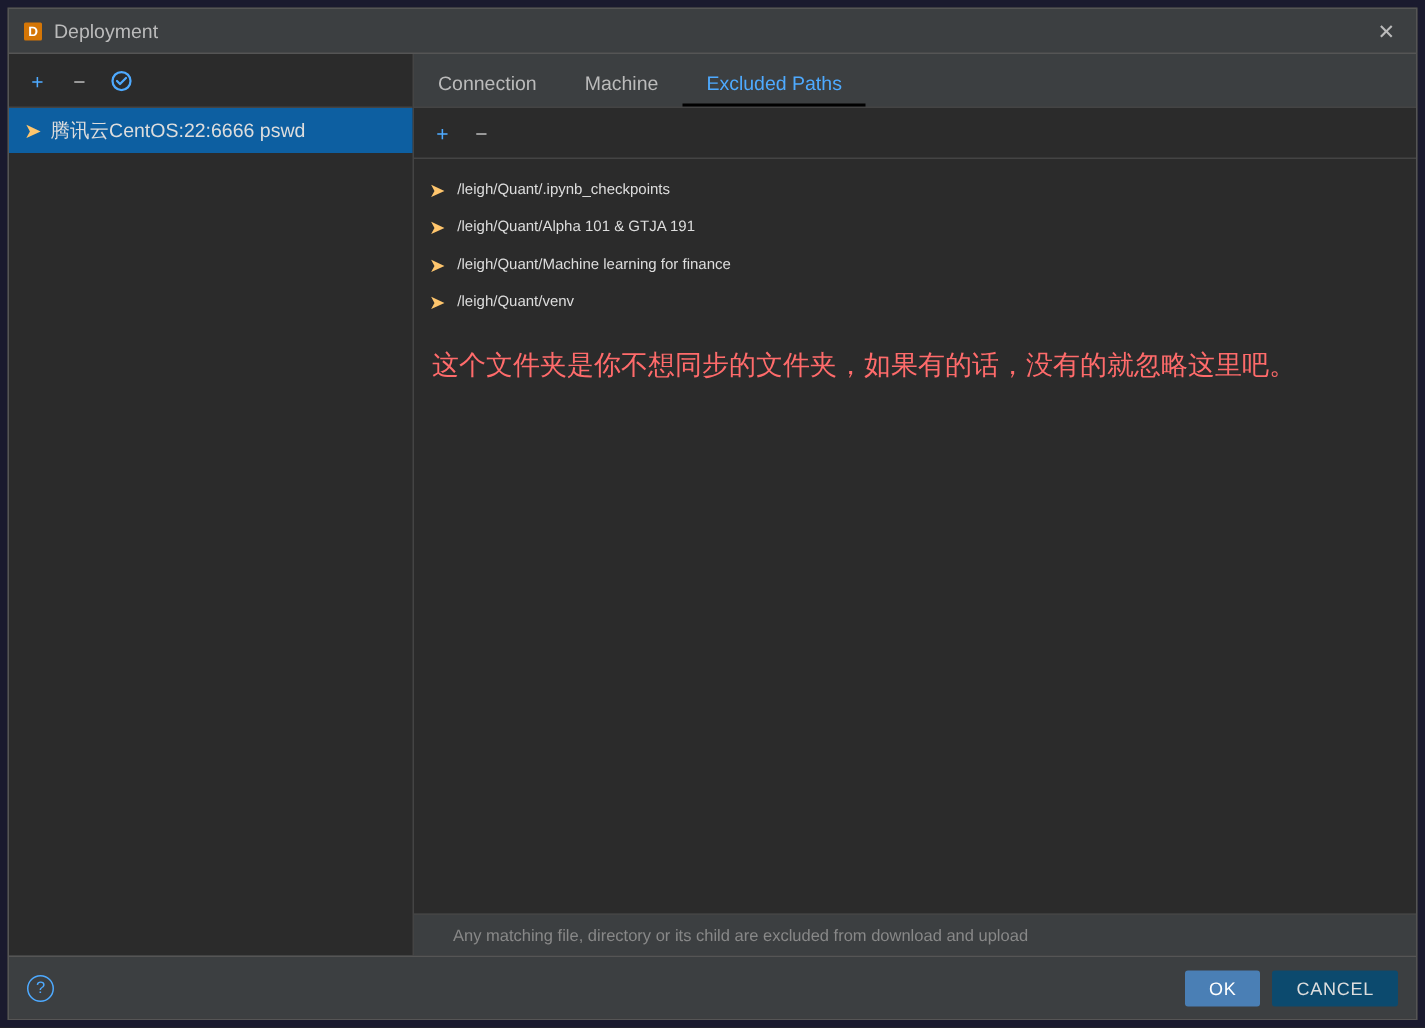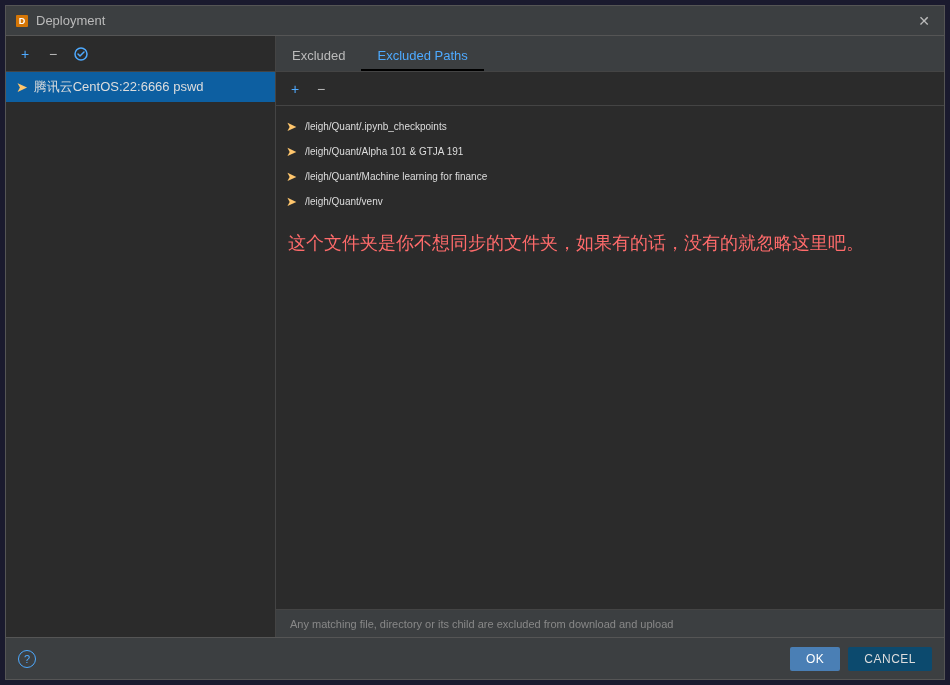--- a/index.html
+++ b/index.html
@@ -206,21 +206,21 @@
       font-family: Liberation Serif, serif;
     }
 
     
     .status-bar {
       height: 28px;
       background: #3c3f41;
       border-top: 1px solid #444;
       display: flex;
       align-items: center;
-      padding: 0 14px;
+      padding: 0 26px;
       color: #888888;
       font-size: 11px;
       flex-shrink: 0;
     }
 
     
     .footer {
       height: 42px;
       background: #3c3f41;
       border-top: 1px solid #555;
@@ -308,21 +308,22 @@
       </div>
       <div class="sidebar-item selected">
         <span class="deploy-icon">➤</span>
         <span>腾讯云CentOS:22:6666 pswd</span>
       </div>
     </div>
 
     <div class="right-panel">
 
       <div class="tabs">
-        <div class="tab">Excluded</div>
+        <div class="tab">Connection</div>
+        <div class="tab">Machine</div>
         <div class="tab active">Excluded Paths</div>
       </div>
 
       <div class="panel-toolbar">
         <button class="panel-btn add">+</button>
         <button class="panel-btn remove">−</button>
       </div>
 
       <div class="paths-content">
         <div class="path-item">

